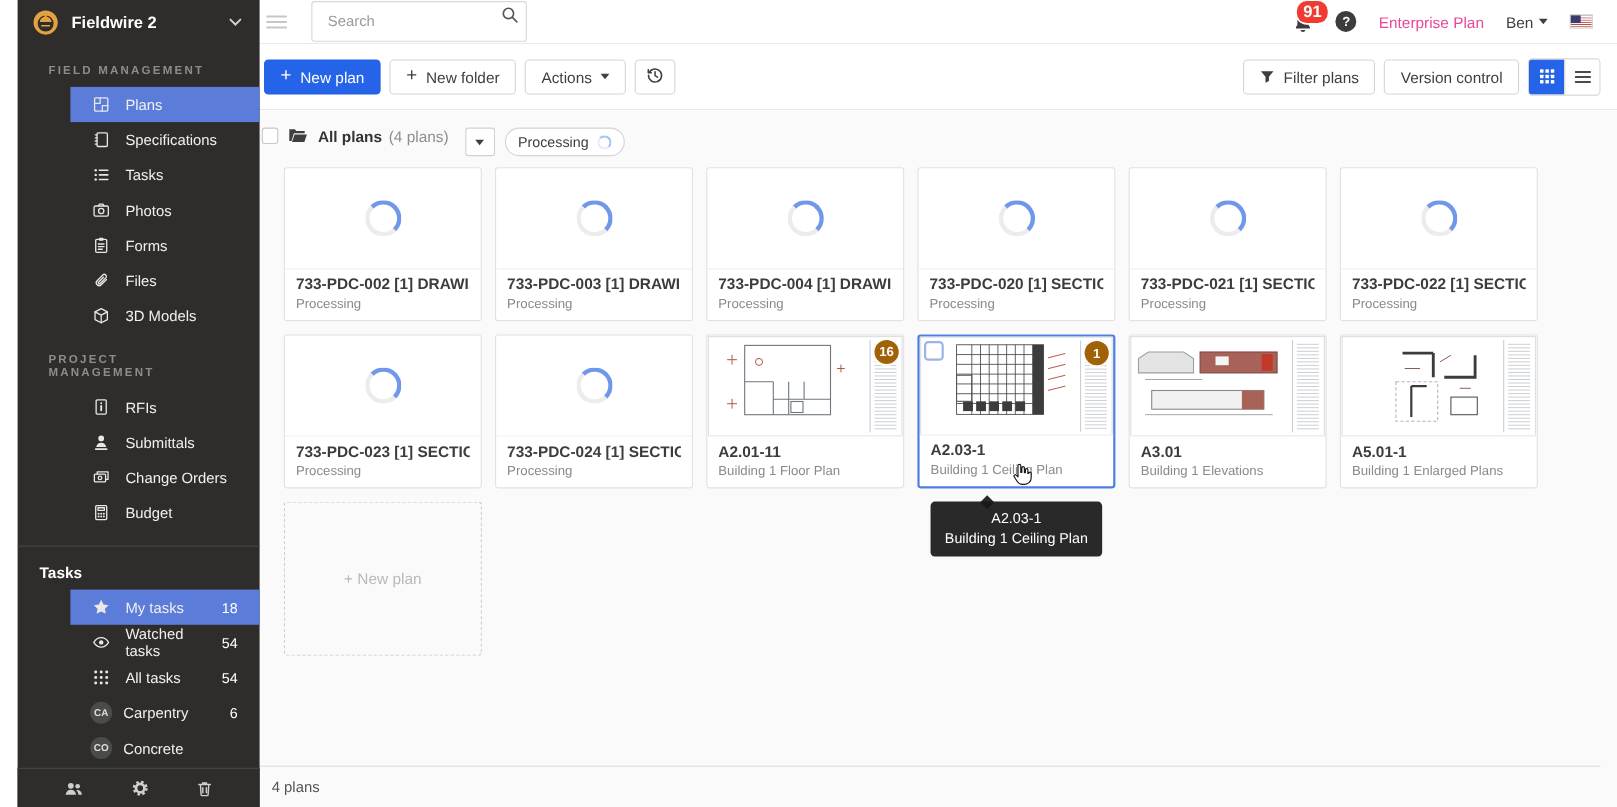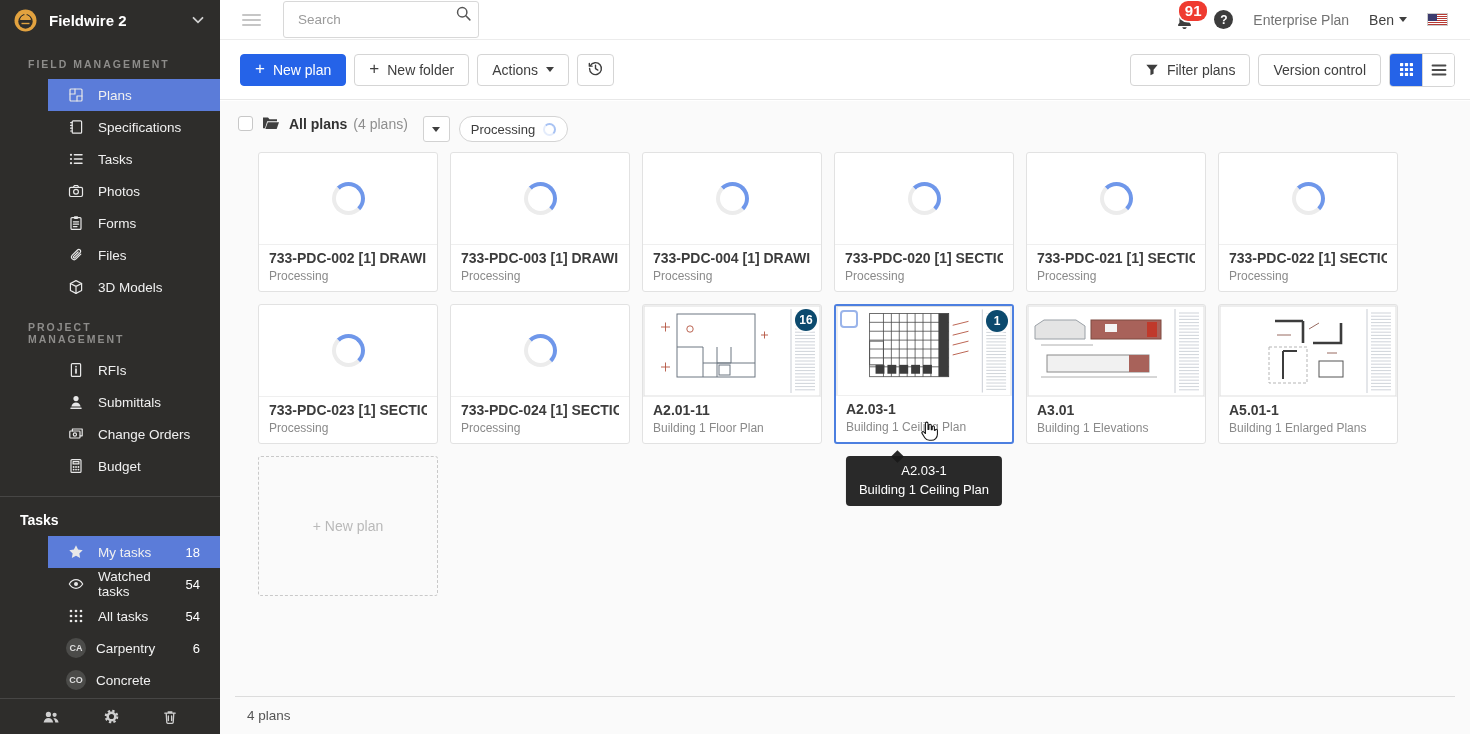--- a/index.html
+++ b/index.html
@@ -1,21 +1,21 @@
 <!DOCTYPE html>
 <html><head>
 <meta charset="utf-8">
 <style>
   * { margin:0; padding:0; box-sizing:border-box; }
   html,body { width:1470px; height:734px; overflow:hidden; background:#fff;
     font-family:"Liberation Sans","DejaVu Sans",sans-serif; }
   .app { position:relative; width:1470px; height:734px; }
 
   
-  .sidebar { position:absolute; left:0; top:0; width:220px; height:734px;
+  .sidebar { position:absolute; left:16px; top:0; width:220px; height:734px;
     background:#2e2d2b; color:#e9e9e9; z-index:5; }
   .sb-header { height:40px; display:flex; align-items:center; padding:0 14px; cursor:pointer; }
   .logo { width:23px; height:23px; flex:0 0 23px; }
   .sb-title { margin-left:12px; font-size:15px; font-weight:700; color:#fff; }
   .sb-chevron { margin-left:auto; color:#cfcfcf; display:flex; }
   .section-label { padding:18px 28px 9px; font-size:10.5px; font-weight:700;
     letter-spacing:2px; color:#8d8c8a; }
   .side-item { height:30px; display:flex; align-items:center; padding:16px 20px;
     font-size:13.5px; color:#f0f0f0; cursor:pointer;margin-left:48px; }
   .side-item .icn { width:16px; height:16px; margin-right:14px; display:flex;
@@ -45,21 +45,21 @@
   .searchbox input::placeholder { color:#9b9b9b; }
   .searchbox .mag { position:absolute; right:7px; top:4px; color:#555; }
   .top-right { margin-left:auto; display:flex; align-items:center; gap:20px; }
   .bellwrap { position:relative; display:flex; cursor:pointer; color:#3c3c3c; }
   .notif-badge { position:absolute; top:-9px; left:4px; background:#ef3b30; color:#fff;
     font-size:15px; font-weight:700; border-radius:9px; padding:1.5px 5.5px;
     box-shadow:0 0 0 1.5px #fff; }
   .helpbtn { width:19px; height:19px; border-radius:50%; background:#3c3c3c; color:#fff;
     font-size:12px; font-weight:700; display:flex; align-items:center;
     justify-content:center; cursor:pointer; }
-  .plan-label { font-size:14px; color:#737373; }
+  .plan-label { font-size:14px; color:#ec4899; }
   .userbtn { font-size:14px; color:#3f3f3f; display:flex; align-items:center; gap:5px; cursor:pointer; }
   .caret-dn { width:0; height:0; border-left:4px solid transparent;
     border-right:4px solid transparent; border-top:5px solid #3f3f3f; }
   .flag { position:relative; width:21px; height:13px; cursor:pointer;
     background:repeating-linear-gradient(180deg,#b73a34 0 1px,#b73a34 1px,#fff 1px 2px);
     background-size:100% 2px; border:0.5px solid #ccc; }
   .flag::before { content:""; position:absolute; left:0; top:0; width:9px; height:7px; background:#3c3b6e; }
 
   
   .toolbar { height:60px; background:#fff; border-bottom:1px solid #e8e8e8;
@@ -102,21 +102,21 @@
   .thumb { flex:1; position:relative; display:flex; align-items:center;
     justify-content:center; overflow:hidden; border-bottom:1px solid #efefef; }
   .thumb svg { display:block; }
   .thumb .spin { width:33px; height:33px; border:4px solid #ececec;
     border-top-color:#6f97ea; border-right-color:#6f97ea; }
   .cfoot { height:46px; padding:5px 10px 0; }
   .ctitle { font-size:14px; font-weight:700; color:#3c3c3c; white-space:nowrap;
     overflow:hidden; }
   .csub { font-size:12px; color:#8a8a8a; margin-top:3px; white-space:nowrap; overflow:hidden; }
   .tbadge { position:absolute; top:4px; right:4px; width:22px; height:22px;
-    border-radius:50%; background:#0c4a6e; color:#fff; font-size:12px; font-weight:700;
+    border-radius:50%; background:#a16207; color:#fff; font-size:12px; font-weight:700;
     display:flex; align-items:center; justify-content:center;
     box-shadow:0 0 0 2px rgba(255,255,255,.75); }
   .card-cbx { position:absolute; top:4px; left:4px; width:18px; height:18px;
     border:2px solid #9ab4ea; border-radius:4px; background:#fff; cursor:pointer; }
   .newplan-tile { width:180px; height:140px; border:1.5px dashed #c9c9c9; border-radius:3px;
     display:flex; align-items:center; justify-content:center; font-size:14px;
     color:#b9b9b9; cursor:pointer; }
   .content-footer { position:absolute; left:15px; right:15px; bottom:0; height:38px;
     border-top:1px solid #dcdcdc; display:flex; align-items:center; }
   .plans-count { font-size:13.5px; color:#555; padding-left:12px; }

